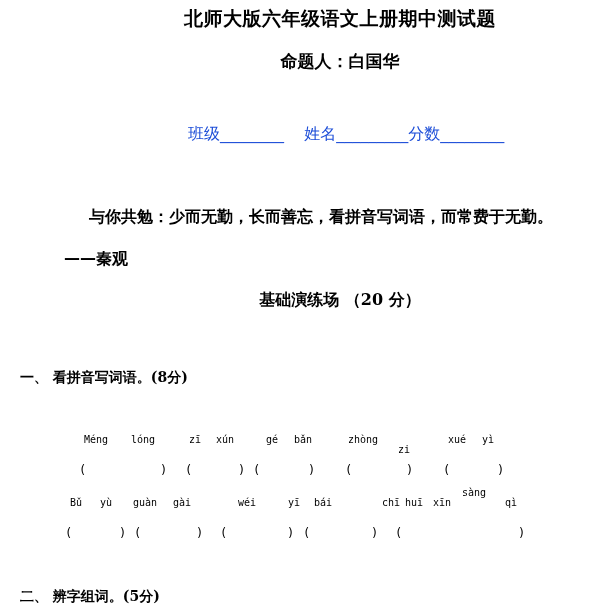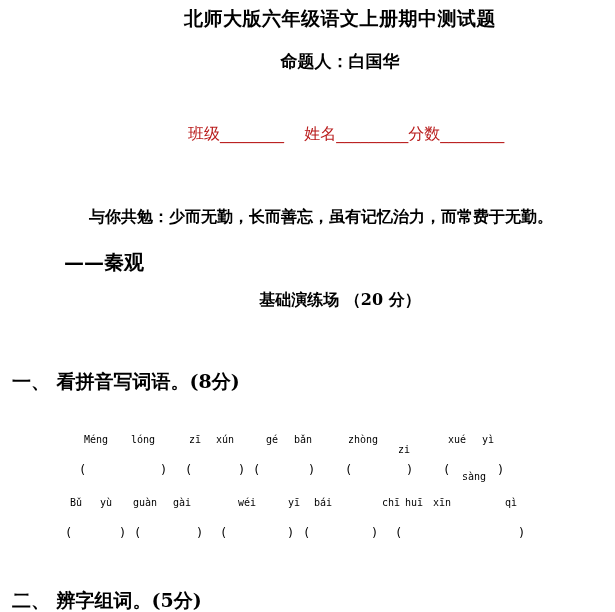--- a/index.html
+++ b/index.html
@@ -4,43 +4,43 @@
   <style>
     html, body { margin: 0; padding: 0; background: #ffffff; }
     body {
       width: 615px; height: 612px; position: relative; overflow: hidden;
       font-family: "DejaVu Serif", "Liberation Serif", serif;
       color: #000;
     }
     .abs { position: absolute; white-space: nowrap; }
     .title { top: 6px; left: 0; width: 680px; text-align: center; font-size: 19px; font-weight: bold; letter-spacing: 0.5px; }
     .author { top: 50px; left: 0; width: 680px; text-align: center; font-size: 17px; font-weight: bold; }
-    .info { top: 124px; left: 188px; font-size: 16px; font-family: "DejaVu Sans", "Liberation Sans", sans-serif; color: #b91c1c; }
+    .info { top: 124px; left: 188px; font-size: 16px; font-family: "DejaVu Sans", "Liberation Sans", sans-serif; color: #1d4ed8; }
     .motto { top: 207px; left: 89px; font-size: 16px; font-weight: bold; }
-    .motto-author { top: 249px; left: 64px; font-size: 20px; font-weight: bold; text-align: center; }
+    .motto-author { top: 249px; left: 64px; font-size: 16px; font-weight: bold; text-align: center; }
     .section-heading { top: 290px; left: 0; width: 680px; text-align: center; font-size: 16px; font-weight: bold; }
-    .q-title { left: 12px; font-size: 19px; font-weight: bold; }
+    .q-title { left: 20px; font-size: 14px; font-weight: bold; }
     .q1 { top: 369px; }
     .q2 { top: 588px; }
     .pinyin { font-family: "DejaVu Sans Mono", "Liberation Mono", monospace; font-size: 10px; }
     .paren { font-family: "DejaVu Sans Mono", "Liberation Mono", monospace; font-size: 12px; }
   </style>
 </head>
 <body>
 
 <div class="abs title">北师大版六年级语文上册期中测试题</div>
 <div class="abs author">命题人：白国华</div>
 
 <div class="abs info">
   <span>班级</span><span>________</span>
   &nbsp;&nbsp;
   <span>姓名</span><span>_________</span><span>分数</span><span>________</span>
 </div>
 
-<div class="abs motto">与你共勉：少而无勤，长而善忘，虽有记忆治力，而常费于无勤。</div>
+<div class="abs motto">与你共勉：少而无勤，长而善忘，看拼音写词语，而常费于无勤。</div>
 <div class="abs motto-author">——秦观</div>
 
 <div class="abs section-heading">基础演练场 （20 分）</div>
 
 <div class="abs q-title q1">一、 看拼音写词语。(8分)</div>
 
 <div id="pinyin-rows">
     <span class="abs pinyin" style="left: 84px; top: 434px;">Méng</span>
     <span class="abs pinyin" style="left: 131px; top: 434px;">lóng</span>
     <span class="abs pinyin" style="left: 189px; top: 434px;">zī</span>
@@ -64,21 +64,21 @@
     <span class="abs pinyin" style="left: 70px; top: 497px;">Bǔ</span>
     <span class="abs pinyin" style="left: 100px; top: 497px;">yù</span>
     <span class="abs pinyin" style="left: 133px; top: 497px;">guàn</span>
     <span class="abs pinyin" style="left: 173px; top: 497px;">gài</span>
     <span class="abs pinyin" style="left: 238px; top: 497px;">wéi</span>
     <span class="abs pinyin" style="left: 288px; top: 497px;">yī</span>
     <span class="abs pinyin" style="left: 314px; top: 497px;">bái</span>
     <span class="abs pinyin" style="left: 350px; top: 497px; margin-left: 32px;">chī</span>
     <span class="abs pinyin" style="left: 405px; top: 497px;">huī</span>
     <span class="abs pinyin" style="left: 433px; top: 497px;">xīn</span>
-    <span class="abs pinyin" style="left: 462px; top: 471px;">sàng</span>
+    <span class="abs pinyin" style="left: 462px; top: 487px;">sàng</span>
     <span class="abs pinyin" style="left: 505px; top: 497px;">qì</span>
     <span class="abs paren" style="left: 65px; top: 526px;">(</span>
     <span class="abs paren" style="left: 119px; top: 526px;">)</span>
     <span class="abs paren" style="left: 134px; top: 526px;">(</span>
     <span class="abs paren" style="left: 196px; top: 526px;">)</span>
     <span class="abs paren" style="left: 220px; top: 526px;">(</span>
     <span class="abs paren" style="left: 287px; top: 526px;">)</span>
     <span class="abs paren" style="left: 303px; top: 526px;">(</span>
     <span class="abs paren" style="left: 371px; top: 526px;">)</span>
     <span class="abs paren" style="left: 395px; top: 526px;">(</span>

